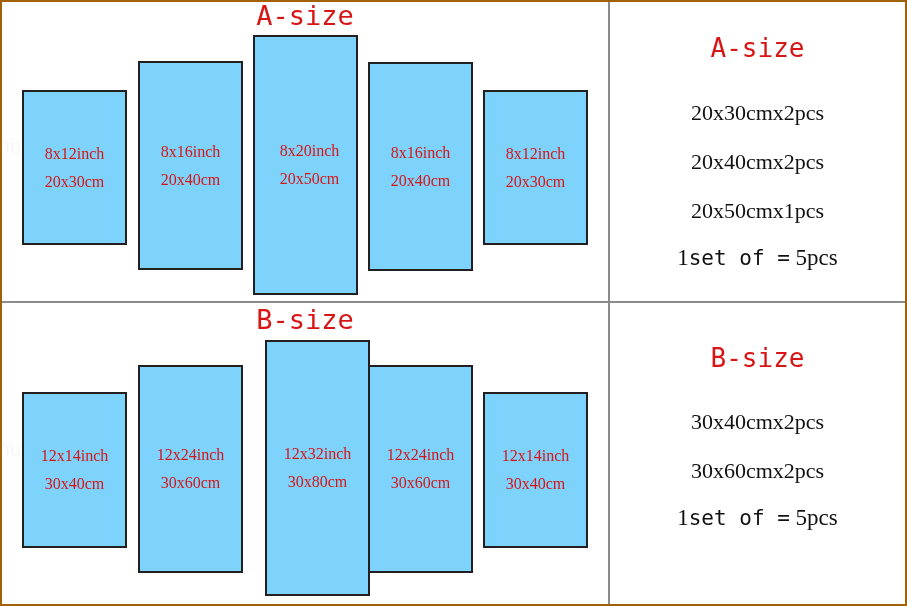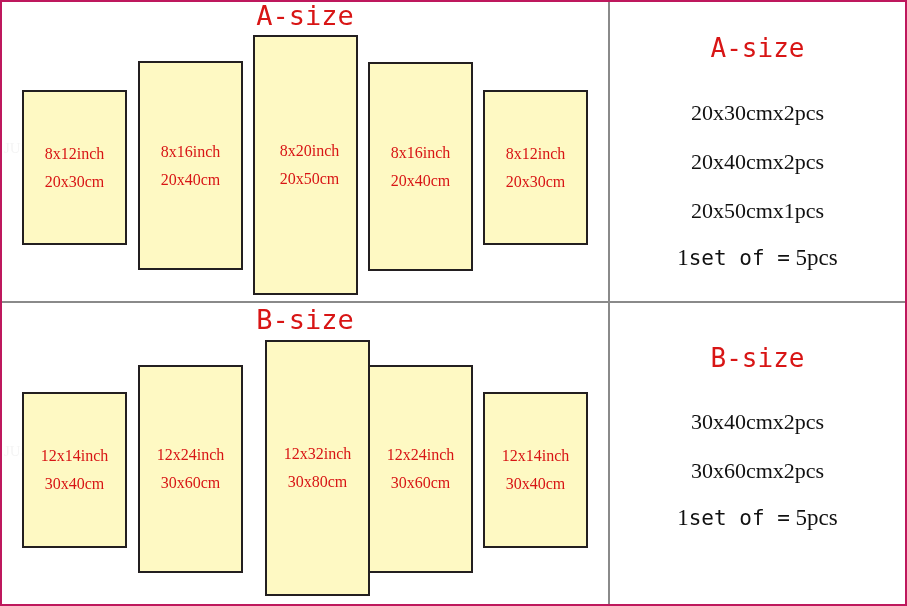--- a/index.html
+++ b/index.html
@@ -12,21 +12,21 @@
     height: 606px;
     font-family: "Liberation Serif", serif;
     overflow: hidden;
   }
 
   #sheet {
     position: relative;
     width: 907px;
     height: 606px;
     box-sizing: border-box;
-    border: 2px solid #be185d;
+    border: 2px solid #a16207;
     background: #ffffff;
   }
 
   
   .rule-h {
     position: absolute;
     left: 0;
     right: 0;
     height: 2px;
     background: #8a8a8a;
@@ -66,21 +66,21 @@
     white-space: nowrap;
   }
   .section.a .section-title { top: -1px; }
   .section.b .section-title { top: 2px; }
 
   
   .panel {
     position: absolute;
     box-sizing: border-box;
     border: 2px solid #231f20;
-    background: #fef9c3;
+    background: #7dd3fc;
     display: flex;
     flex-direction: column;
     justify-content: center;
     align-items: center;
   }
   .panel .line {
     color: #d81515;
     font-family: "Liberation Serif", serif;
     font-size: 16px;
     line-height: 28px;

